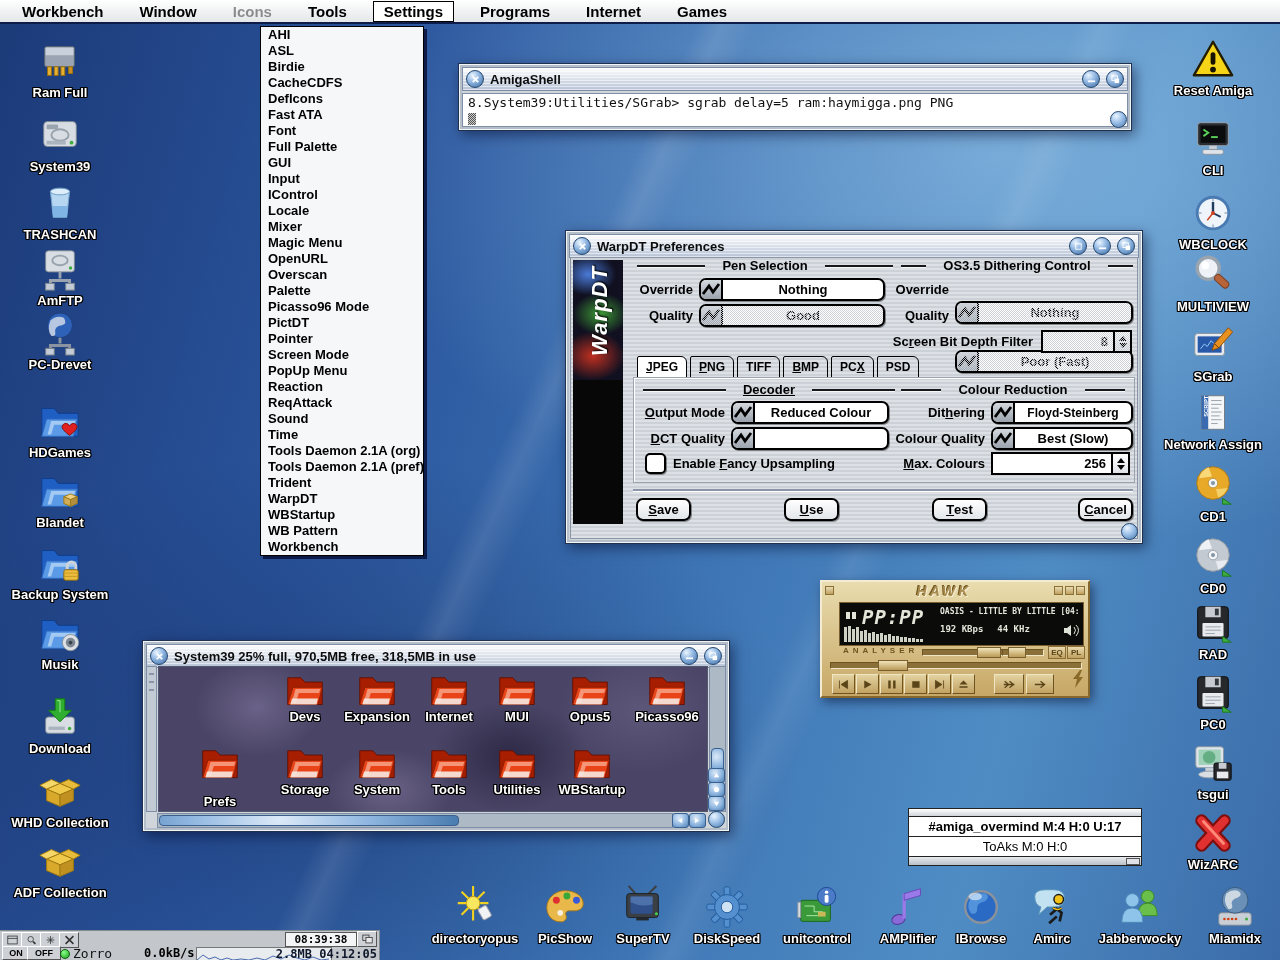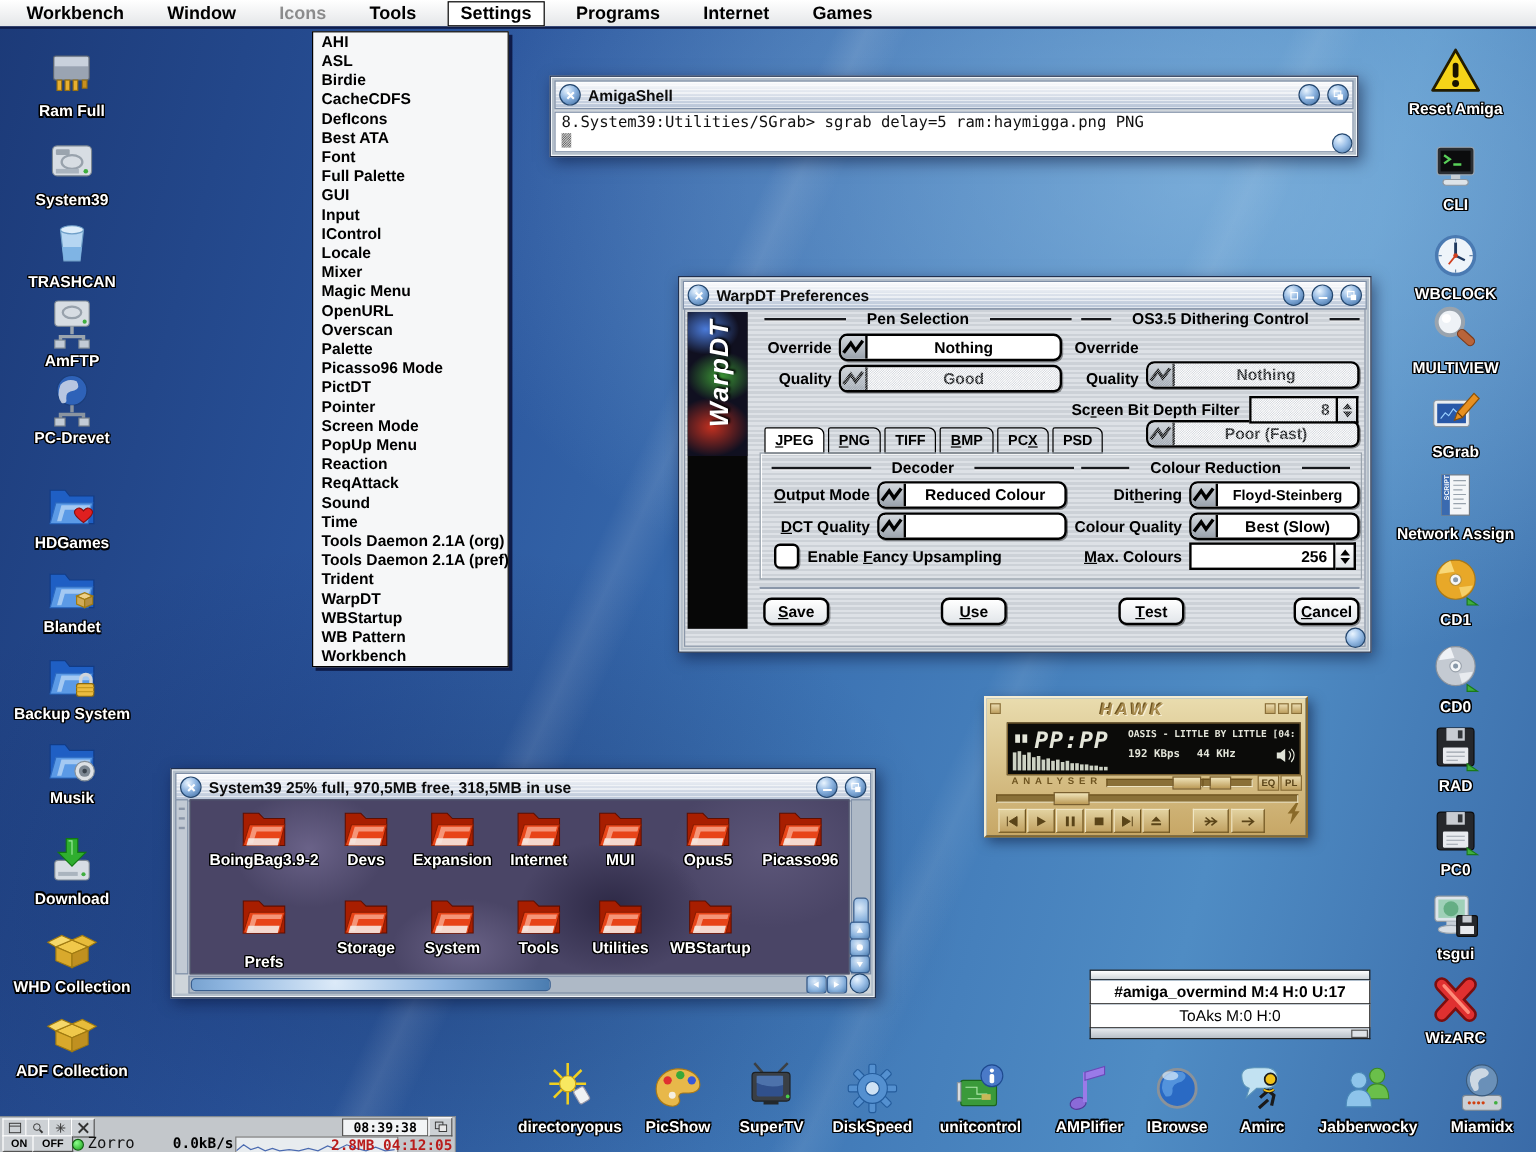--- a/index.html
+++ b/index.html
@@ -140,21 +140,21 @@
     border-left:none;border-bottom:none;box-sizing:border-box;}
   .ssbtn{position:absolute;width:18px;height:14px;border:1px solid;border-color:#fff #555 #555 #fff;background:#cdd1d5;
     display:flex;align-items:center;justify-content:center;}
   .ssbtn svg{width:11px;height:10px;display:block;}
   .onoff{position:absolute;height:12px;border:1px solid;border-color:#fff #555 #555 #fff;background:#cdd1d5;
     font:bold 9px "Liberation Sans",sans-serif;display:flex;align-items:center;justify-content:center;padding:0 2px;top:15px;}
   #led{position:absolute;left:60px;top:18px;width:8px;height:8px;border-radius:50%;background:radial-gradient(circle at 35% 30%,#8aff8a,#18a018);border:1px solid #0c600c;}
   #zorro{position:absolute;left:73px;top:15px;font:13px "DejaVu Sans Mono",monospace;color:#111;}
   #netspeed{position:absolute;left:144px;top:15px;font:bold 12px "DejaVu Sans Mono",monospace;color:#000;}
   #netgraph{position:absolute;left:196px;top:16px;width:134px;height:12px;background:#e8ecef;border:1px solid #777;}
-  #memtime{position:absolute;right:2px;top:16px;font:bold 12px "DejaVu Sans Mono",monospace;color:#b91c1c;}
+  #memtime{position:absolute;right:2px;top:16px;font:bold 12px "DejaVu Sans Mono",monospace;color:#0f172a;}
   #clockbox{position:absolute;right:22px;top:1px;width:70px;height:13px;background:#f2f4f6;border:1px solid #555;
     font:bold 11px "DejaVu Sans Mono",monospace;display:flex;align-items:center;justify-content:center;}
   #clockbtn{right:2px;top:0;}
 </style>
 </head>
 <body>
 
 <div id="stage">
 
   <div id="menubar">
@@ -166,21 +166,21 @@
       <span class="mitem">Programs</span>
       <span class="mitem">Internet</span>
       <span class="mitem">Games</span>
     </div>
   <div id="settings-menu">
       <div class="sm-item">AHI</div>
       <div class="sm-item">ASL</div>
       <div class="sm-item">Birdie</div>
       <div class="sm-item">CacheCDFS</div>
       <div class="sm-item">DefIcons</div>
-      <div class="sm-item">Best ATA</div>
+      <div class="sm-item">Fast ATA</div>
       <div class="sm-item">Font</div>
       <div class="sm-item">Full Palette</div>
       <div class="sm-item">GUI</div>
       <div class="sm-item">Input</div>
       <div class="sm-item">IControl</div>
       <div class="sm-item">Locale</div>
       <div class="sm-item">Mixer</div>
       <div class="sm-item">Magic Menu</div>
       <div class="sm-item">OpenURL</div>
       <div class="sm-item">Overscan</div>
@@ -698,21 +698,21 @@
 
       <div id="wd-tabs">
           <span class="wtab active"><u>J</u>PEG</span>
           <span class="wtab"><u>P</u>NG</span>
           <span class="wtab">TIFF</span>
           <span class="wtab"><u>B</u>MP</span>
           <span class="wtab">PC<u>X</u></span>
           <span class="wtab">PSD</span>
         </div>
       <div class="groupbox" style="left:62px;top:119px;width:500px;height:104px;"></div>
-      <div class="ghead" style="left:72px;top:124px;width:252px;">
+      <div class="ghead" style="left:72px;top:124px;width:252px;text-decoration:underline;">
           <i></i>
           <b>Decoder</b>
           <i></i>
         </div>
       <div class="ghead" style="left:330px;top:124px;width:224px;">
           <i></i>
           <b>Colour Reduction</b>
           <i></i>
         </div>
       <span class="wlabel" style="left:66px;top:147px;width:88px;"><u>O</u>utput Mode</span>
@@ -792,29 +792,20 @@
             <rect x="4" y="4" width="5" height="5" fill="#fff"></rect>
           </svg>
         </span>
     </div>
     <div class="lstrip">
         <i></i>
         <i></i>
         <i></i>
       </div>
     <div id="sys-content">
-        <div class="folder-item" style="left: 13px; top: 3px;">
-          <svg viewBox="0 0 48 44">
-            <path d="M4 9 h15 l5 5 h20 v26 H4z" fill="#a81e00" stroke="#5e0f00"></path>
-            <path d="M4 40 l6 -20 h34 l-5 20z" fill="#e84418" stroke="#8a1c00"></path>
-            <path d="M8.5 38 l4.6 -16 h28.5 l-1.2 4.5 h-23.5 l-3.6 11.5z" fill="#ffd9c8" opacity=".55"></path>
-            <path d="M7 40 l2 -7 h30 l-1.7 7z" fill="#f6e9e2" opacity=".9"></path>
-          </svg>
-          <span class="ilabel">BoingBag3.9-2</span>
-        </div>
         <div class="folder-item" style="left: 170px; top: 3px;">
           <svg viewBox="0 0 48 44">
             <path d="M4 9 h15 l5 5 h20 v26 H4z" fill="#a81e00" stroke="#5e0f00"></path>
             <path d="M4 40 l6 -20 h34 l-5 20z" fill="#e84418" stroke="#8a1c00"></path>
             <path d="M8.5 38 l4.6 -16 h28.5 l-1.2 4.5 h-23.5 l-3.6 11.5z" fill="#ffd9c8" opacity=".55"></path>
             <path d="M7 40 l2 -7 h30 l-1.7 7z" fill="#f6e9e2" opacity=".9"></path>
           </svg>
           <span class="ilabel">Expansion</span>
         </div>
         <div class="folder-item" style="left: 98px; top: 3px;">

